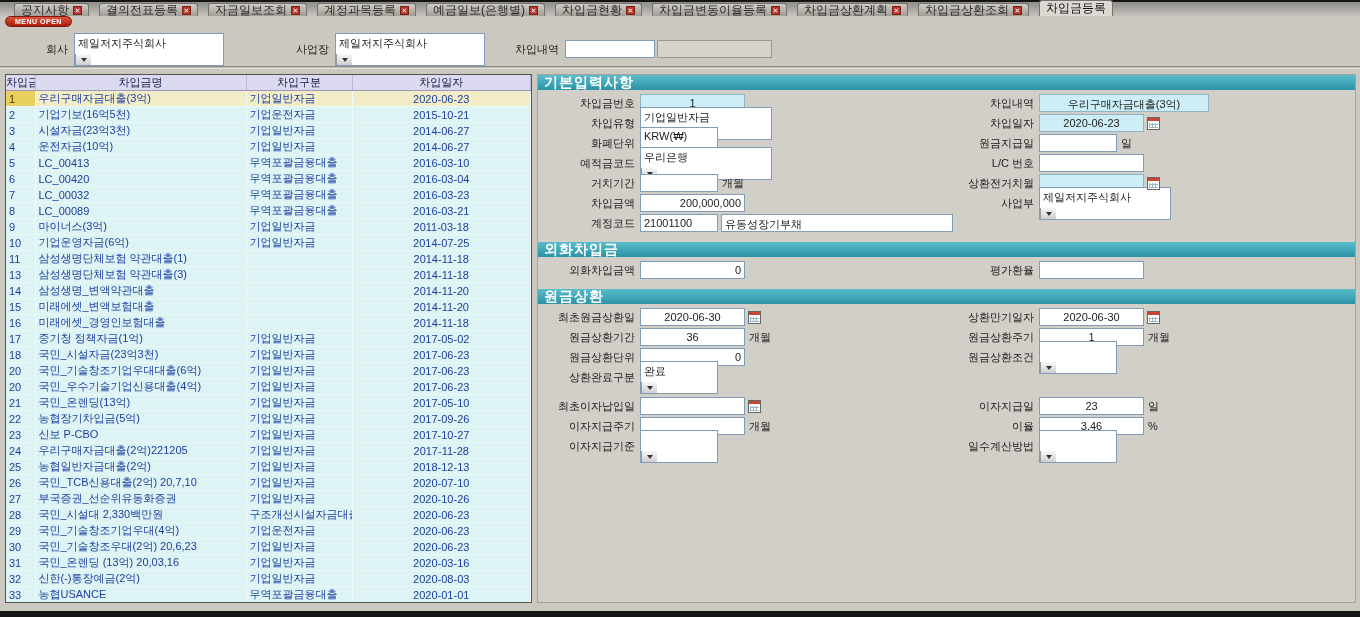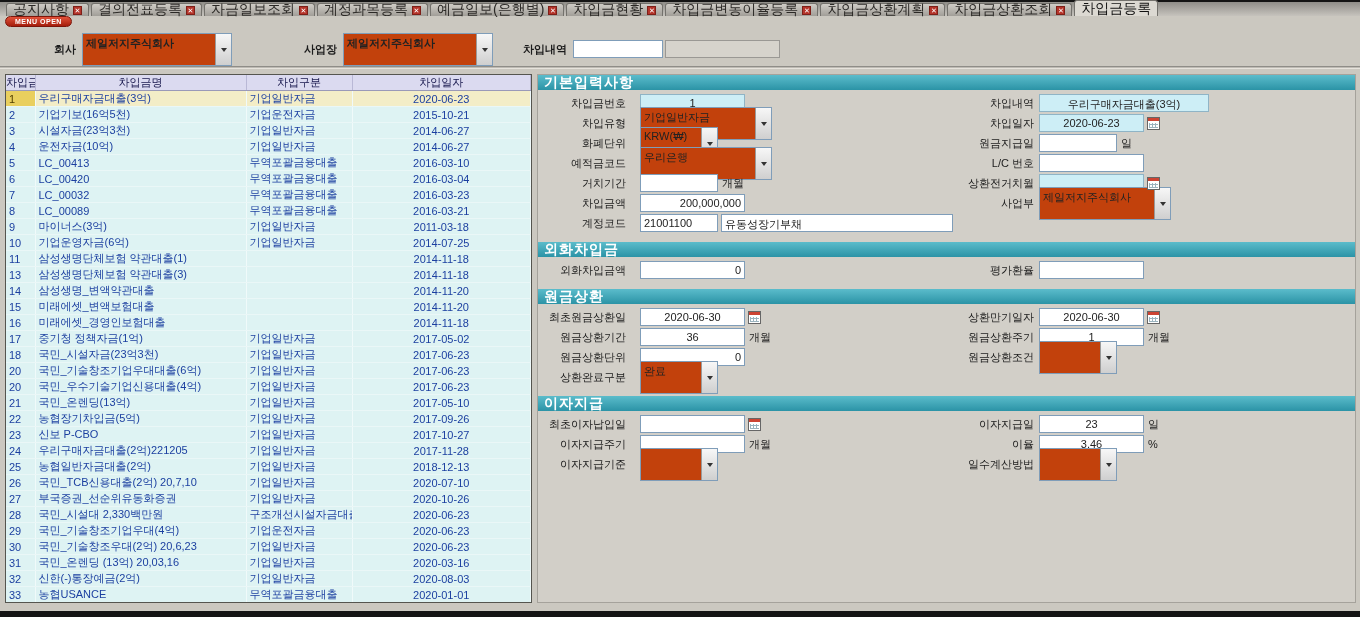--- a/index.html
+++ b/index.html
@@ -14,42 +14,42 @@
   
   .tab-bar {
     position:absolute; top:2px; left:0; right:0; height:14px;
     background:linear-gradient(#8f8d88,#c6c3bd);
     display:flex; align-items:flex-end; padding-left:6px;
   }
   .tab {
     height:13px; display:flex; align-items:center; padding:0 6px; margin-right:2px;
     background:linear-gradient(#cfccc6,#a19e98);
     border:1px solid #73716c; border-bottom:none; border-radius:3px 3px 0 0;
-    font-size:14px; color:#2b2926; white-space:nowrap; cursor:default;
+    font-size:12px; color:#2b2926; white-space:nowrap; cursor:default;margin-left:8px;
   }
   .tab.active { background:#dcd9d2; height:16px; font-weight:normal; color:#111; }
   .tab-close {
     width:9px; height:9px; margin-left:4px; background:#b5352b; border:1px solid #7e1f18;
     color:#fff; font-size:7px; line-height:7px; text-align:center; display:inline-block;
   }
   .tab-close::before { content:"✕"; }
 
   
   .menu-open {
     position:absolute; top:16px; left:5px; height:11px; padding:0 9px;
     background:linear-gradient(#e2523a,#a51e0c); border:1px solid #7c150a; border-radius:6px;
     color:#fff; font-size:7px; font-weight:bold; line-height:9px; letter-spacing:.5px; cursor:pointer;
   }
 
   
-  .filter-bar { position:absolute; top:36px; left:12px; right:0; height:26px; display:flex; align-items:center;font-weight:bold; }
+  .filter-bar { position:absolute; top:36px; left:4px; right:0; height:26px; display:flex; align-items:center; }
   .divider { position:absolute; top:66px; left:0; right:0; height:3px; background:#bdbab3; border-top:1px solid #8f8d88; border-bottom:1px solid #e6e3dc; }
   .lbl { font-size:11px; color:#1c1c1c; white-space:nowrap; }
 
-  .sel { display:flex; border:1px solid #7f9db9; background:#c2410c; height:33px; }
+  .sel { display:flex; border:1px solid #7f9db9; background:#ffffff; height:33px;flex-direction:column; }
   .sel-txt { flex:1; font-size:11px; padding:2px 3px 0 3px; color:#222; white-space:nowrap; overflow:hidden; }
   .sel-arr { width:16px; background:linear-gradient(#f7f7f7,#cfcfcf); border-left:1px solid #9a9a9a; display:flex; align-items:center; justify-content:center; }
   .sel-arr::after { content:""; width:0; height:0; border:3px solid transparent; border-top:4px solid #333; margin-top:4px; }
 
   .inp { height:18px; border:1px solid #7f9db9; background:#fff; font-size:11px; padding:2px 3px 0 3px; color:#222; white-space:nowrap; overflow:hidden; }
   .inp.ro { background:#cdeef6; border-color:#8fb4c6; }
   .inp.dis { background:#d6d3cc; border-color:#9a9894; }
   .tc { text-align:center; } .tr { text-align:right;padding-left:9px; }
   .w78 { width:78px; } .w90 { width:90px; } .w105 { width:105px; } .w115 { width:115px; }
   .w132 { width:132px; } .w150 { width:150px; } .w170 { width:170px; } .w232 { width:232px; }
@@ -79,21 +79,21 @@
     background:#d2cfc8; border:1px solid #a5a29b; overflow:hidden;
   }
   .section-bar {
     height:15px; background:linear-gradient(#5bbccb,#2b93a6);
     color:#fff; font-size:14px; font-weight:bold; line-height:15px;
     padding-left:6px; letter-spacing:1px; margin-bottom:3px;
   }
   .gap { height:9px; }
   .form-row { display:flex; align-items:center; height:20px; }
   .fl { display:flex; align-items:center; width:405px; flex:none; }
-  .fl .lbl { width:102px; text-align:right; padding-right:14px; }
+  .fl .lbl { width:102px; text-align:right; padding-right:5px; }
   .fr { display:flex; align-items:center; flex:1; }
   .fr .lbl { width:96px; text-align:right; padding-right:5px; }
   .suffix { font-size:11px; color:#1c1c1c; margin-left:4px; white-space:nowrap; }
   .gap2 { width:3px; }
 
   .cal { width:13px; height:13px; margin-left:3px; border:1px solid #666; background:#fff; position:relative; display:inline-block; flex:none; cursor:pointer; }
   .cal::before { content:""; position:absolute; top:0; left:0; right:0; height:3px; background:#cc4433; }
   .cal::after { content:""; position:absolute; left:1px; right:1px; top:5px; bottom:1px;
     background:repeating-linear-gradient(90deg,#9ab3be 0 1px,transparent 1px 3px),
                repeating-linear-gradient(0deg,#9ab3be 0 1px,transparent 1px 3px); }
@@ -535,21 +535,20 @@
       <div class="fl">
         <span class="lbl">상환완료구분</span>
         <div class="sel w78">
           <div class="sel-txt">완료</div>
           <div class="sel-arr"></div>
         </div>
       </div>
     </div>
 
     <div class="gap"></div>
-    <div class="section-bar">이자지급</div>
 
     <div class="form-row">
       <div class="fl">
         <span class="lbl">최초이자납입일</span>
         <div class="inp w105"></div>
         <span class="cal"></span>
       </div>
       <div class="fr">
         <span class="lbl">이자지급일</span>
         <div class="inp w105 tc">23</div>

